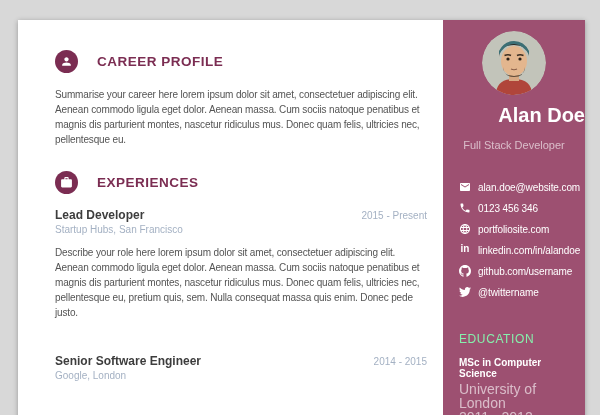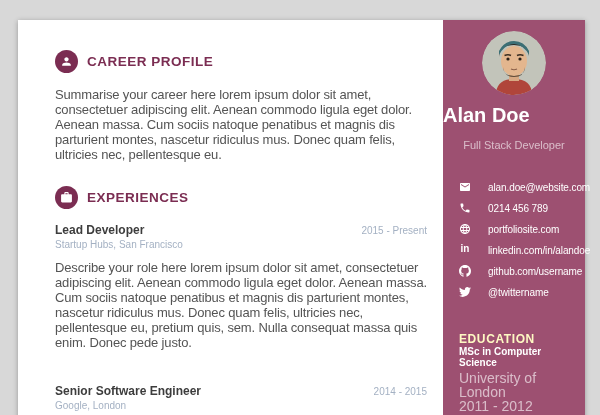--- a/index.html
+++ b/index.html
@@ -20,41 +20,41 @@
   }
   
   .main-col {
     width: 425px;
     padding: 30px 16px 20px 37px;
   }
   .section { margin-bottom: 24px; }
   .section-header {
     display: flex;
     align-items: center;
-    gap: 9px;
+    gap: 19px;
     margin-bottom: 14px;
   }
   .section-icon {
     width: 23px; height: 23px;
     border-radius: 50%;
     background: #7b2d52;
     display: flex;
     align-items: center;
     justify-content: center;
     flex: 0 0 auto;
   }
   .section-icon svg { width: 13px; height: 13px; fill: #ffffff; }
   .section-title {
     font-size: 13.5px;
     font-weight: bold;
     color: #7b2d52;
     letter-spacing: 0.5px;
   }
   .body-text {
-    font-size: 13px;
+    font-size: 10px;
     letter-spacing: -0.15px;
     line-height: 15px;
     color: #545454;
     margin-bottom: 10px;
     max-width: 372px;
   }
   .job { margin-top: 34px; }
   .job-title-row {
     display: flex;
     justify-content: space-between;
@@ -85,40 +85,40 @@
   }
   .avatar-wrap {
     width: 64px; height: 64px;
     margin: 0 auto;
     border-radius: 50%;
     overflow: hidden;
   }
   .avatar-wrap svg { display: block; width: 64px; height: 64px; }
   .person-name {
     margin-top: 9px;
-    text-align: left;
+    text-align: right;
     font-size: 20px;
     font-weight: bold;
     color: #ffffff;
   }
   .person-role {
     margin-top: 12px;
     text-align: center;
     font-size: 11px;
     color: rgba(255,255,255,0.62);
   }
   .contact-list {
     margin-top: 30px;
     padding-left: 16px;
     list-style: none;
   }
   .contact-item {
     display: flex;
     align-items: center;
-    gap: 17px;
+    gap: 7px;
     margin-bottom: 9px;
     cursor: pointer;
   }
   .contact-item .c-icon {
     width: 12px; height: 12px;
     flex: 0 0 auto;
     display: flex;
     justify-content: center;
   }
   .contact-item .c-icon svg { width: 12px; height: 12px; fill: #ffffff; }
@@ -133,23 +133,24 @@
     color: #ffffff;
     letter-spacing: -0.1px;
   }
   .edu-block {
     margin-top: 34px;
     padding-left: 16px;
     padding-right: 8px;
   }
   .edu-title {
     font-size: 12px;
-    font-weight: bold;
+    font-weight: normal;
     letter-spacing: 0.6px;
-    color: #fef9c3;
+    color: #86efac;
+    margin-bottom: 11px;
   }
   .edu-item { margin-bottom: 11px; }
   .edu-degree {
     font-size: 10px;
     font-weight: bold;
     color: #ffffff;
     margin-bottom: 3px;
   }
   .edu-school, .edu-period {
     font-size: 14px;
@@ -243,21 +244,21 @@
             </svg>
         </span>
         <span class="contact-text">alan.doe@website.com</span>
       </li>
       <li class="contact-item">
         <span class="c-icon">
           <svg viewBox="0 0 24 24">
               <path d="M6.62 10.79c1.44 2.83 3.76 5.14 6.59 6.59l2.2-2.2c.27-.27.67-.36 1.02-.24 1.12.37 2.33.57 3.57.57.55 0 1 .45 1 1V20c0 .55-.45 1-1 1-9.39 0-17-7.61-17-17 0-.55.45-1 1-1h3.5c.55 0 1 .45 1 1 0 1.25.2 2.45.57 3.57.11.35.03.74-.25 1.02l-2.2 2.2z"></path>
             </svg>
         </span>
-        <span class="contact-text">0214 456 789</span>
+        <span class="contact-text">0123 456 346</span>
       </li>
       <li class="contact-item">
         <span class="c-icon">
           <svg viewBox="0 0 24 24">
               <path d="M11.99 2C6.47 2 2 6.48 2 12s4.47 10 9.99 10C17.52 22 22 17.52 22 12S17.52 2 11.99 2zm6.93 6h-2.95c-.32-1.25-.78-2.45-1.38-3.56 1.84.63 3.37 1.91 4.33 3.56zM12 4.04c.83 1.2 1.48 2.53 1.91 3.96h-3.82c.43-1.43 1.08-2.76 1.91-3.96zM4.26 14C4.1 13.36 4 12.69 4 12s.1-1.36.26-2h3.38c-.08.66-.14 1.32-.14 2 0 .68.06 1.34.14 2H4.26zm.82 2h2.95c.32 1.25.78 2.45 1.38 3.56-1.84-.63-3.37-1.9-4.33-3.56zm2.95-8H5.08c.96-1.66 2.49-2.93 4.33-3.56C8.81 5.55 8.35 6.75 8.03 8zM12 19.96c-.83-1.2-1.48-2.53-1.91-3.96h3.82c-.43 1.43-1.08 2.76-1.91 3.96zM14.34 14H9.66c-.09-.66-.16-1.32-.16-2 0-.68.07-1.35.16-2h4.68c.09.65.16 1.32.16 2 0 .68-.07 1.34-.16 2zm.25 5.56c.6-1.11 1.06-2.31 1.38-3.56h2.95c-.96 1.65-2.49 2.93-4.33 3.56zM16.36 14c.08-.66.14-1.32.14-2 0-.68-.06-1.34-.14-2h3.38c.16.64.26 1.31.26 2s-.1 1.36-.26 2h-3.38z"></path>
             </svg>
         </span>
         <span class="contact-text">portfoliosite.com</span>
       </li>
       <li class="contact-item">

